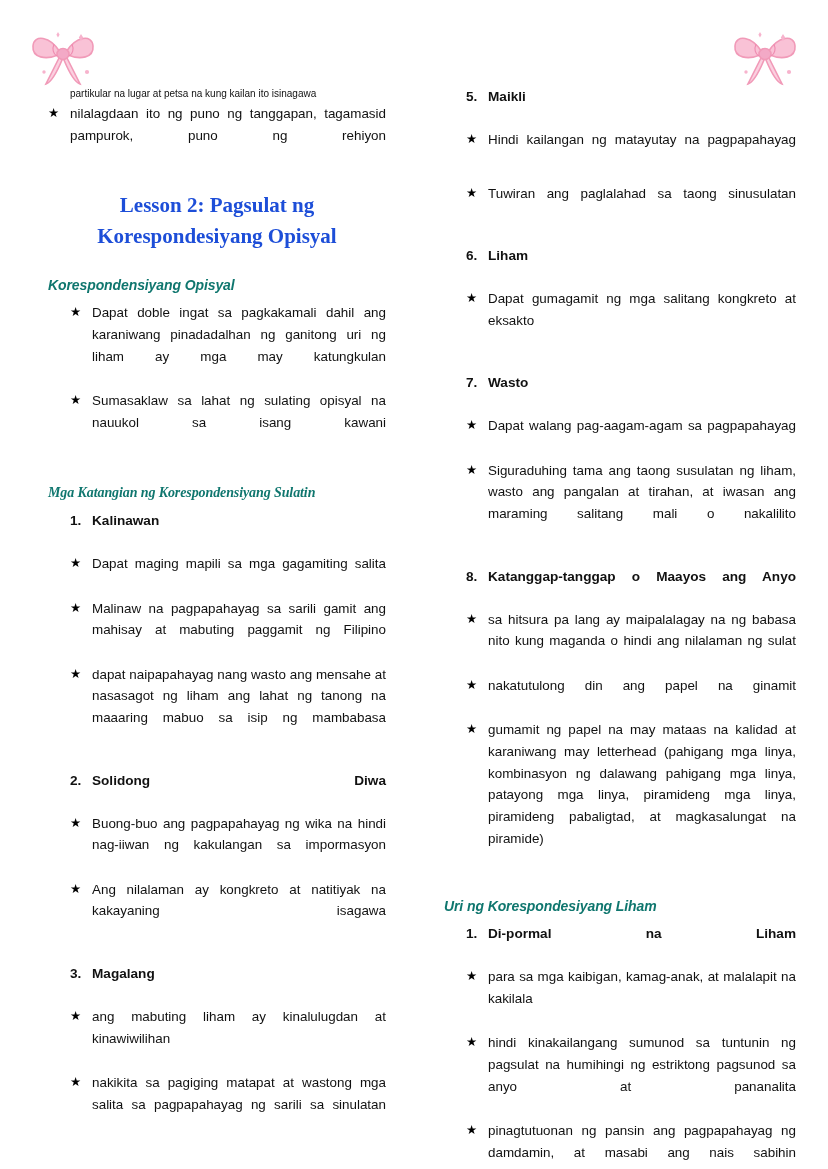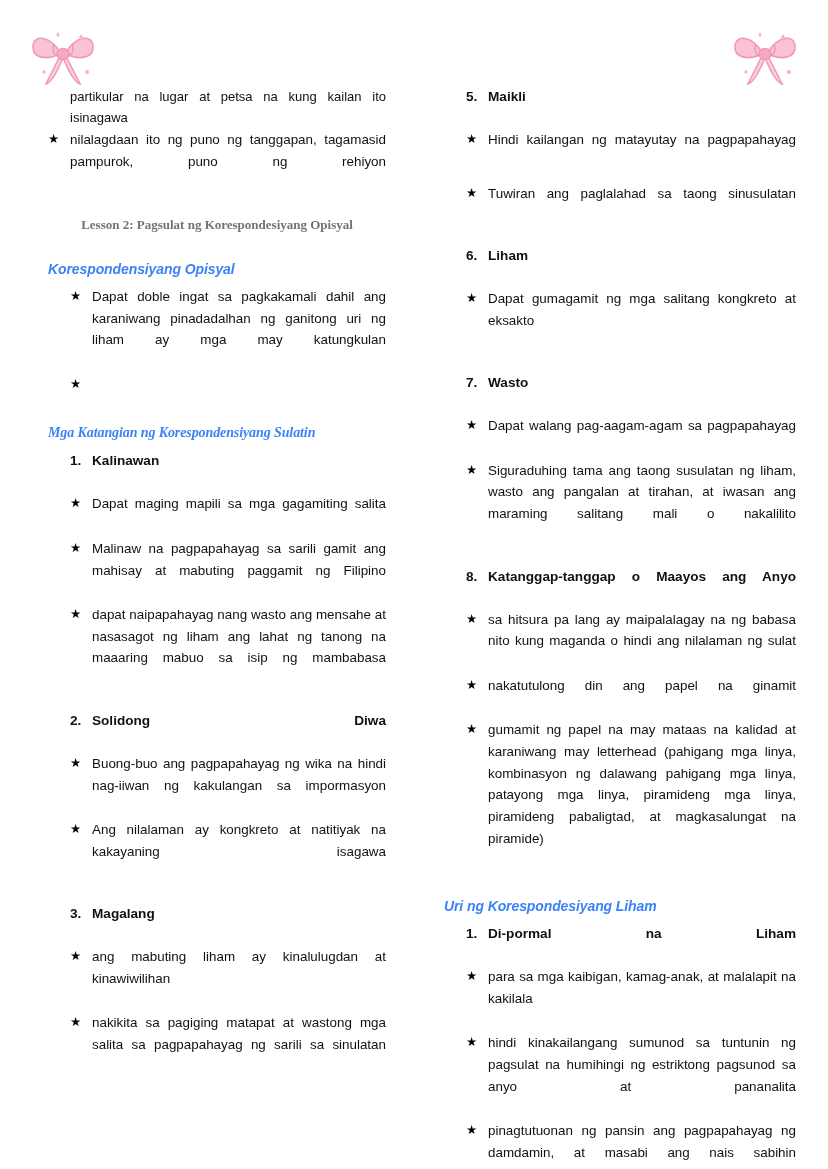--- a/index.html
+++ b/index.html
@@ -40,44 +40,44 @@
     box-sizing: border-box;
     width: 414px;
     padding: 0 28px 0 48px;
   }
   .col.right {
     padding: 0 32px 0 30px;
   }
 
   
   .cont-line {
-    font-size: 13px;
+    font-size: 10px;
     line-height: 1.62;
     color: #111;
     text-align: justify;
     margin: 0 0 1px 0;
     padding-left: 22px;
   }
 
   .lesson-title {
     font-family: "Liberation Serif", serif;
     font-weight: bold;
-    font-size: 13px;
+    font-size: 21px;
     line-height: 1.45;
-    color: #737373;
+    color: #1d4ed8;
     text-align: center;
     margin: 22px 0 26px 0;
     padding: 0 4px;
   }
 
   .sec-head {
     font-size: 14px;
     font-weight: bold;
     font-style: italic;
-    color: #3b82f6;
+    color: #0f766e;
     margin: 0 0 9px 0;
     letter-spacing: -0.1px;
   }
   .sec-head.spaced-top { margin-top: 30px; font-family: Liberation Serif, serif; }
 
   .num-item {
     margin: 0 0 1px 0;
     padding-left: 22px;
   }
   .num-head {
@@ -194,20 +194,21 @@
       <div class="lesson-title">Lesson 2: Pagsulat ng Korespondesiyang Opisyal</div>
 
       <div class="sec-head">Korespondensiyang Opisyal</div>
 
       <div class="bullet indented">
         <span class="star">★</span>
         <span class="btext">Dapat doble ingat sa pagkakamali dahil ang karaniwang pinadadalhan ng ganitong uri ng liham ay mga may katungkulan</span>
       </div>
       <div class="bullet indented">
         <span class="star">★</span>
+        <span class="btext">Sumasaklaw sa lahat ng sulating opisyal na nauukol sa isang kawani</span>
       </div>
 
       <div class="sec-head spaced-top">Mga Katangian ng Korespondensiyang Sulatin</div>
 
       <div class="num-item">
         <div class="num-head">
           <span class="num">1.</span>
           <span class="num-text">Kalinawan</span>
         </div>
         <div class="bullet">

